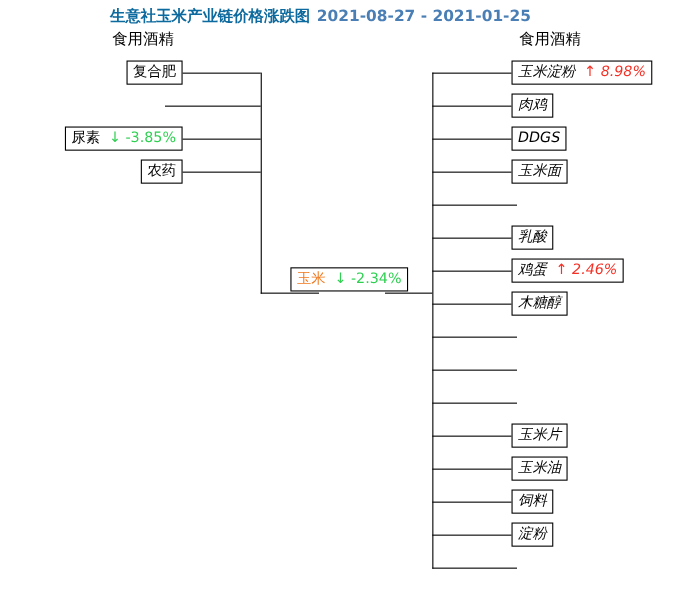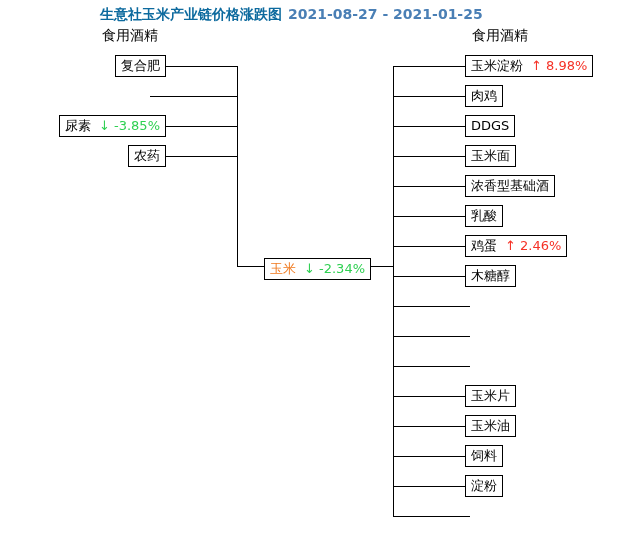--- a/index.html
+++ b/index.html
@@ -46,22 +46,22 @@
     white-space: nowrap;
     color: #000;
     box-sizing: border-box;
   }
   .node .chg { margin-left: 8px; }
   .node.up   .chg { color: var(--c-up, #f53126); }
   .node.down .chg { color: var(--c-down, #2fd052); }
   .node.corn .lbl { color: var(--c-corn, #f0791e); }
 
   .us-node { right: 464px; margin-left: 19px; }   
-  .ds-node { left: 465px; }
-  .corn-node { left: 264px; top: 269px; }
+  .ds-node { left: 465px; font-style: italic; }
+  .corn-node { left: 264px; top: 254px; }
 </style>
 </head>
 <body>
 
 <div id="stage">
 
   <div class="title">
     <span class="cn">生意社玉米产业链价格涨跌图</span><span class="date">2021-08-27 - 2021-01-25</span>
   </div>
 
@@ -103,21 +103,20 @@
   <div class="node us-node" style="top:66px"><span class="lbl">复合肥</span></div>
   <div class="node us-node down" style="top:126px"><span class="lbl">尿素</span><span class="chg">↓ -3.85%</span></div>
   <div class="node us-node" style="top:156px"><span class="lbl">农药</span></div>
 
   <div class="node corn-node corn down"><span class="lbl">玉米</span><span class="chg">↓ -2.34%</span></div>
 
   <div class="node ds-node up" style="top:66px"><span class="lbl">玉米淀粉</span><span class="chg">↑ 8.98%</span></div>
   <div class="node ds-node" style="top:96px"><span class="lbl">肉鸡</span></div>
   <div class="node ds-node" style="top:126px"><span class="lbl">DDGS</span></div>
   <div class="node ds-node" style="top:156px"><span class="lbl">玉米面</span></div>
-  <div class="node ds-node" style="top:186px"><span class="lbl">浓香型基础酒</span></div>
   <div class="node ds-node" style="top:216px"><span class="lbl">乳酸</span></div>
   <div class="node ds-node up" style="top:246px"><span class="lbl">鸡蛋</span><span class="chg">↑ 2.46%</span></div>
   <div class="node ds-node" style="top:276px"><span class="lbl">木糖醇</span></div>
   <div class="node ds-node" style="top:396px"><span class="lbl">玉米片</span></div>
   <div class="node ds-node" style="top:426px"><span class="lbl">玉米油</span></div>
   <div class="node ds-node" style="top:456px"><span class="lbl">饲料</span></div>
   <div class="node ds-node" style="top:486px"><span class="lbl">淀粉</span></div>
 
 </div>
 

